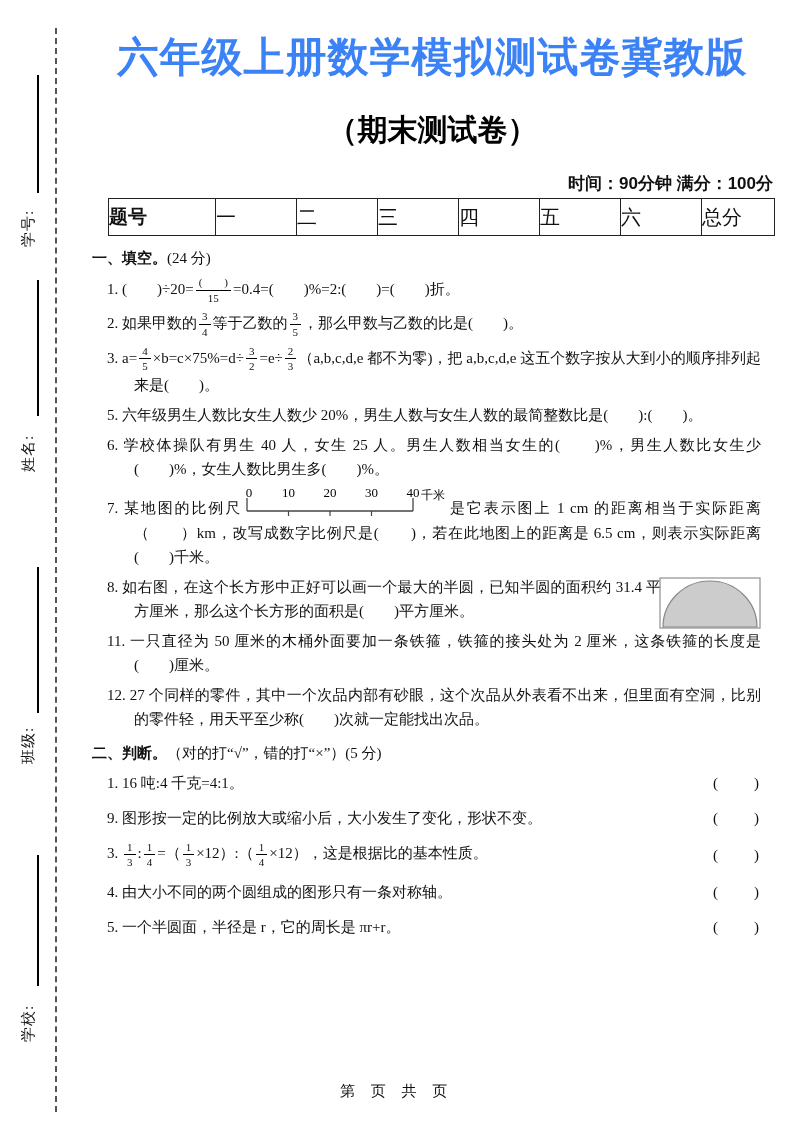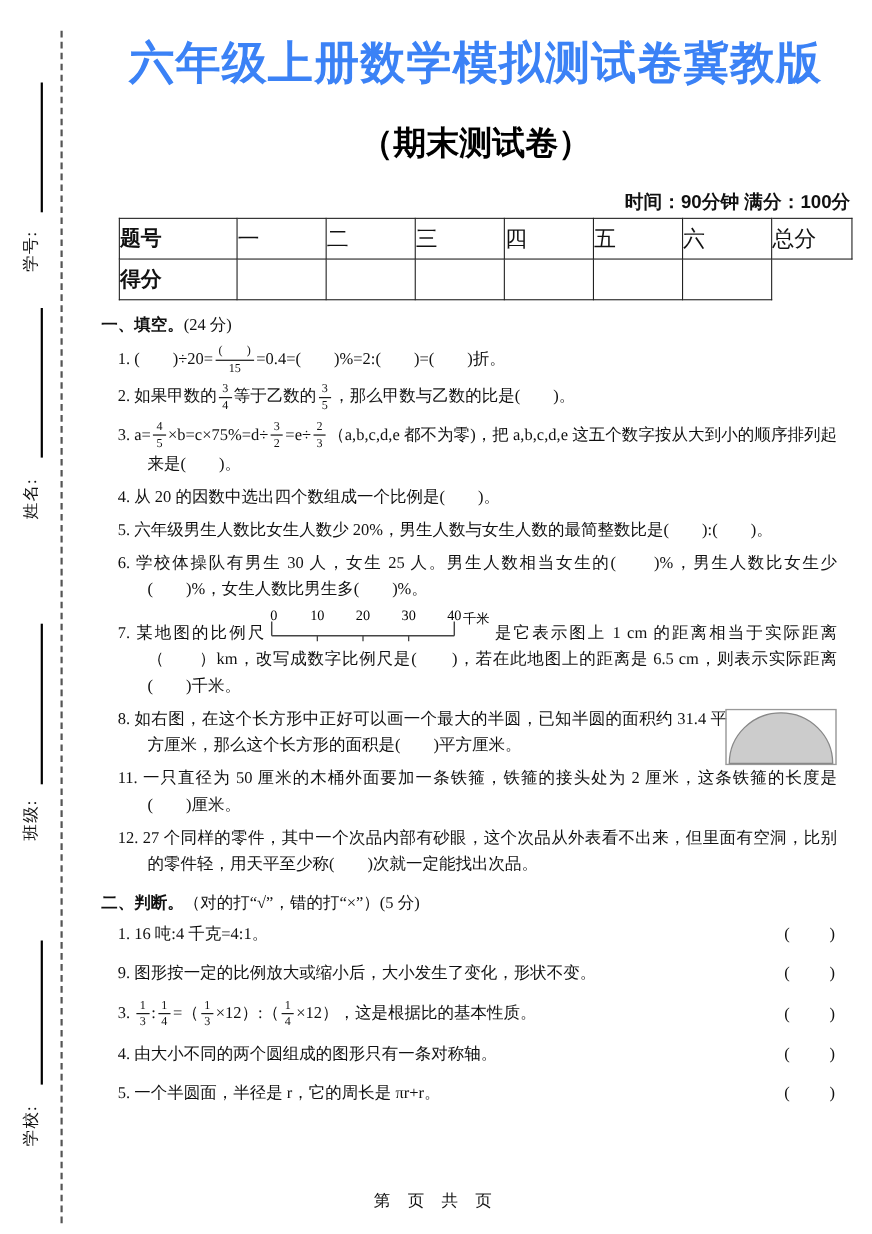--- a/index.html
+++ b/index.html
@@ -89,42 +89,32 @@
           <tr>
         <td class="hd c0">题号</td>
         <td>一</td>
         <td>二</td>
         <td>三</td>
         <td>四</td>
         <td>五</td>
         <td>六</td>
         <td class="c7">总分</td>
       </tr>
-      <tr>
-        <td class="hd">得分</td>
-        <td></td>
-        <td></td>
-        <td></td>
-        <td></td>
-        <td></td>
-        <td></td>
-      </tr>
     </tbody>
       </table>
 
     <div class="sec-head">
       <b>一、填空。</b><span class="pts">(24 分)</span>
     </div>
 
     <div class="q">1. (　　)÷20=<span class="frac"><span class="fnum">(　　)</span><span class="fden">15</span></span>=0.4=(　　)%=2:(　　)=(　　)折。</div>
     <div class="q">2. 如果甲数的<span class="frac"><span class="fnum">3</span><span class="fden">4</span></span>等于乙数的<span class="frac"><span class="fnum">3</span><span class="fden">5</span></span>，那么甲数与乙数的比是(　　)。</div>
     <div class="q">3. a=<span class="frac"><span class="fnum">4</span><span class="fden">5</span></span>×b=c×75%=d÷<span class="frac"><span class="fnum">3</span><span class="fden">2</span></span>=e÷<span class="frac"><span class="fnum">2</span><span class="fden">3</span></span>（a,b,c,d,e 都不为零)，把 a,b,c,d,e 这五个数字按从大到小的顺序排列起来是(　　)。</div>
-    <div class="q">4. 从 20 的因数中选出四个数组成一个比例是(　　)。</div>
     <div class="q">5. 六年级男生人数比女生人数少 20%，男生人数与女生人数的最简整数比是(　　):(　　)。</div>
-    <div class="q">6. 学校体操队有男生 30 人，女生 25 人。男生人数相当女生的(　　)%，男生人数比女生少(　　)%，女生人数比男生多(　　)%。</div>
+    <div class="q">6. 学校体操队有男生 40 人，女生 25 人。男生人数相当女生的(　　)%，男生人数比女生少(　　)%，女生人数比男生多(　　)%。</div>
     <div class="q">7. 某地图的比例尺<svg class="scale-svg" width="200" height="34" viewBox="0 0 200 34">
     <line x1="2" y1="24" x2="168" y2="24" stroke="#444" stroke-width="1.3"></line>
     <line x1="2" y1="11" x2="2" y2="24" stroke="#444" stroke-width="1.3"></line>
     <line x1="168" y1="11" x2="168" y2="24" stroke="#444" stroke-width="1.3"></line>
     <line x1="43.5" y1="24" x2="43.5" y2="29" stroke="#444" stroke-width="1.2"></line>
     <line x1="85" y1="24" x2="85" y2="29" stroke="#444" stroke-width="1.2"></line>
     <line x1="126.5" y1="24" x2="126.5" y2="29" stroke="#444" stroke-width="1.2"></line>
     <text x="4" y="10" font-size="13" text-anchor="middle">0</text>
     <text x="43.5" y="10" font-size="13" text-anchor="middle">10</text>
     <text x="85" y="10" font-size="13" text-anchor="middle">20</text>

